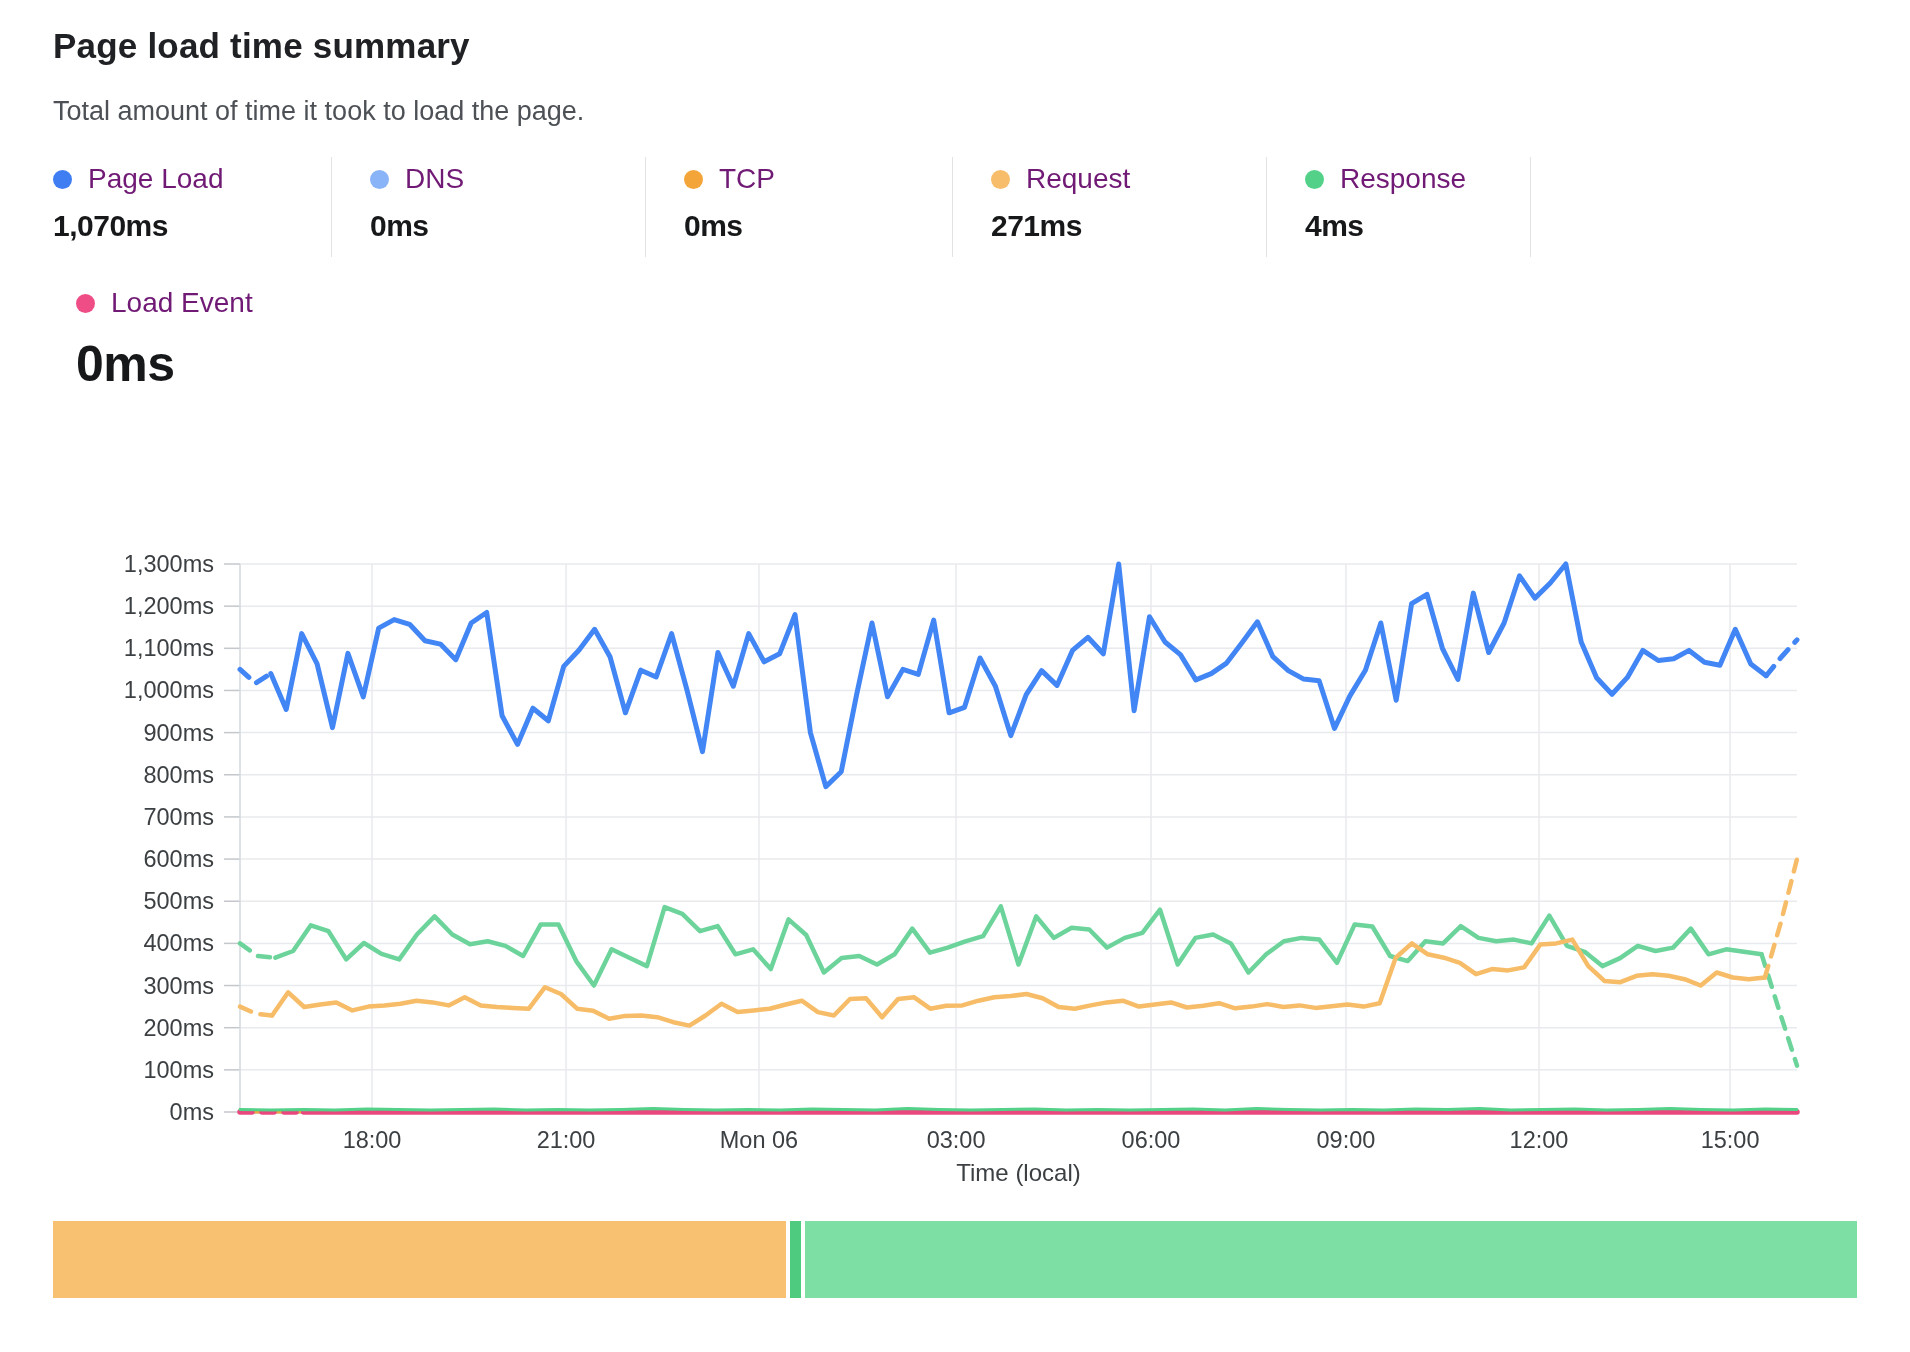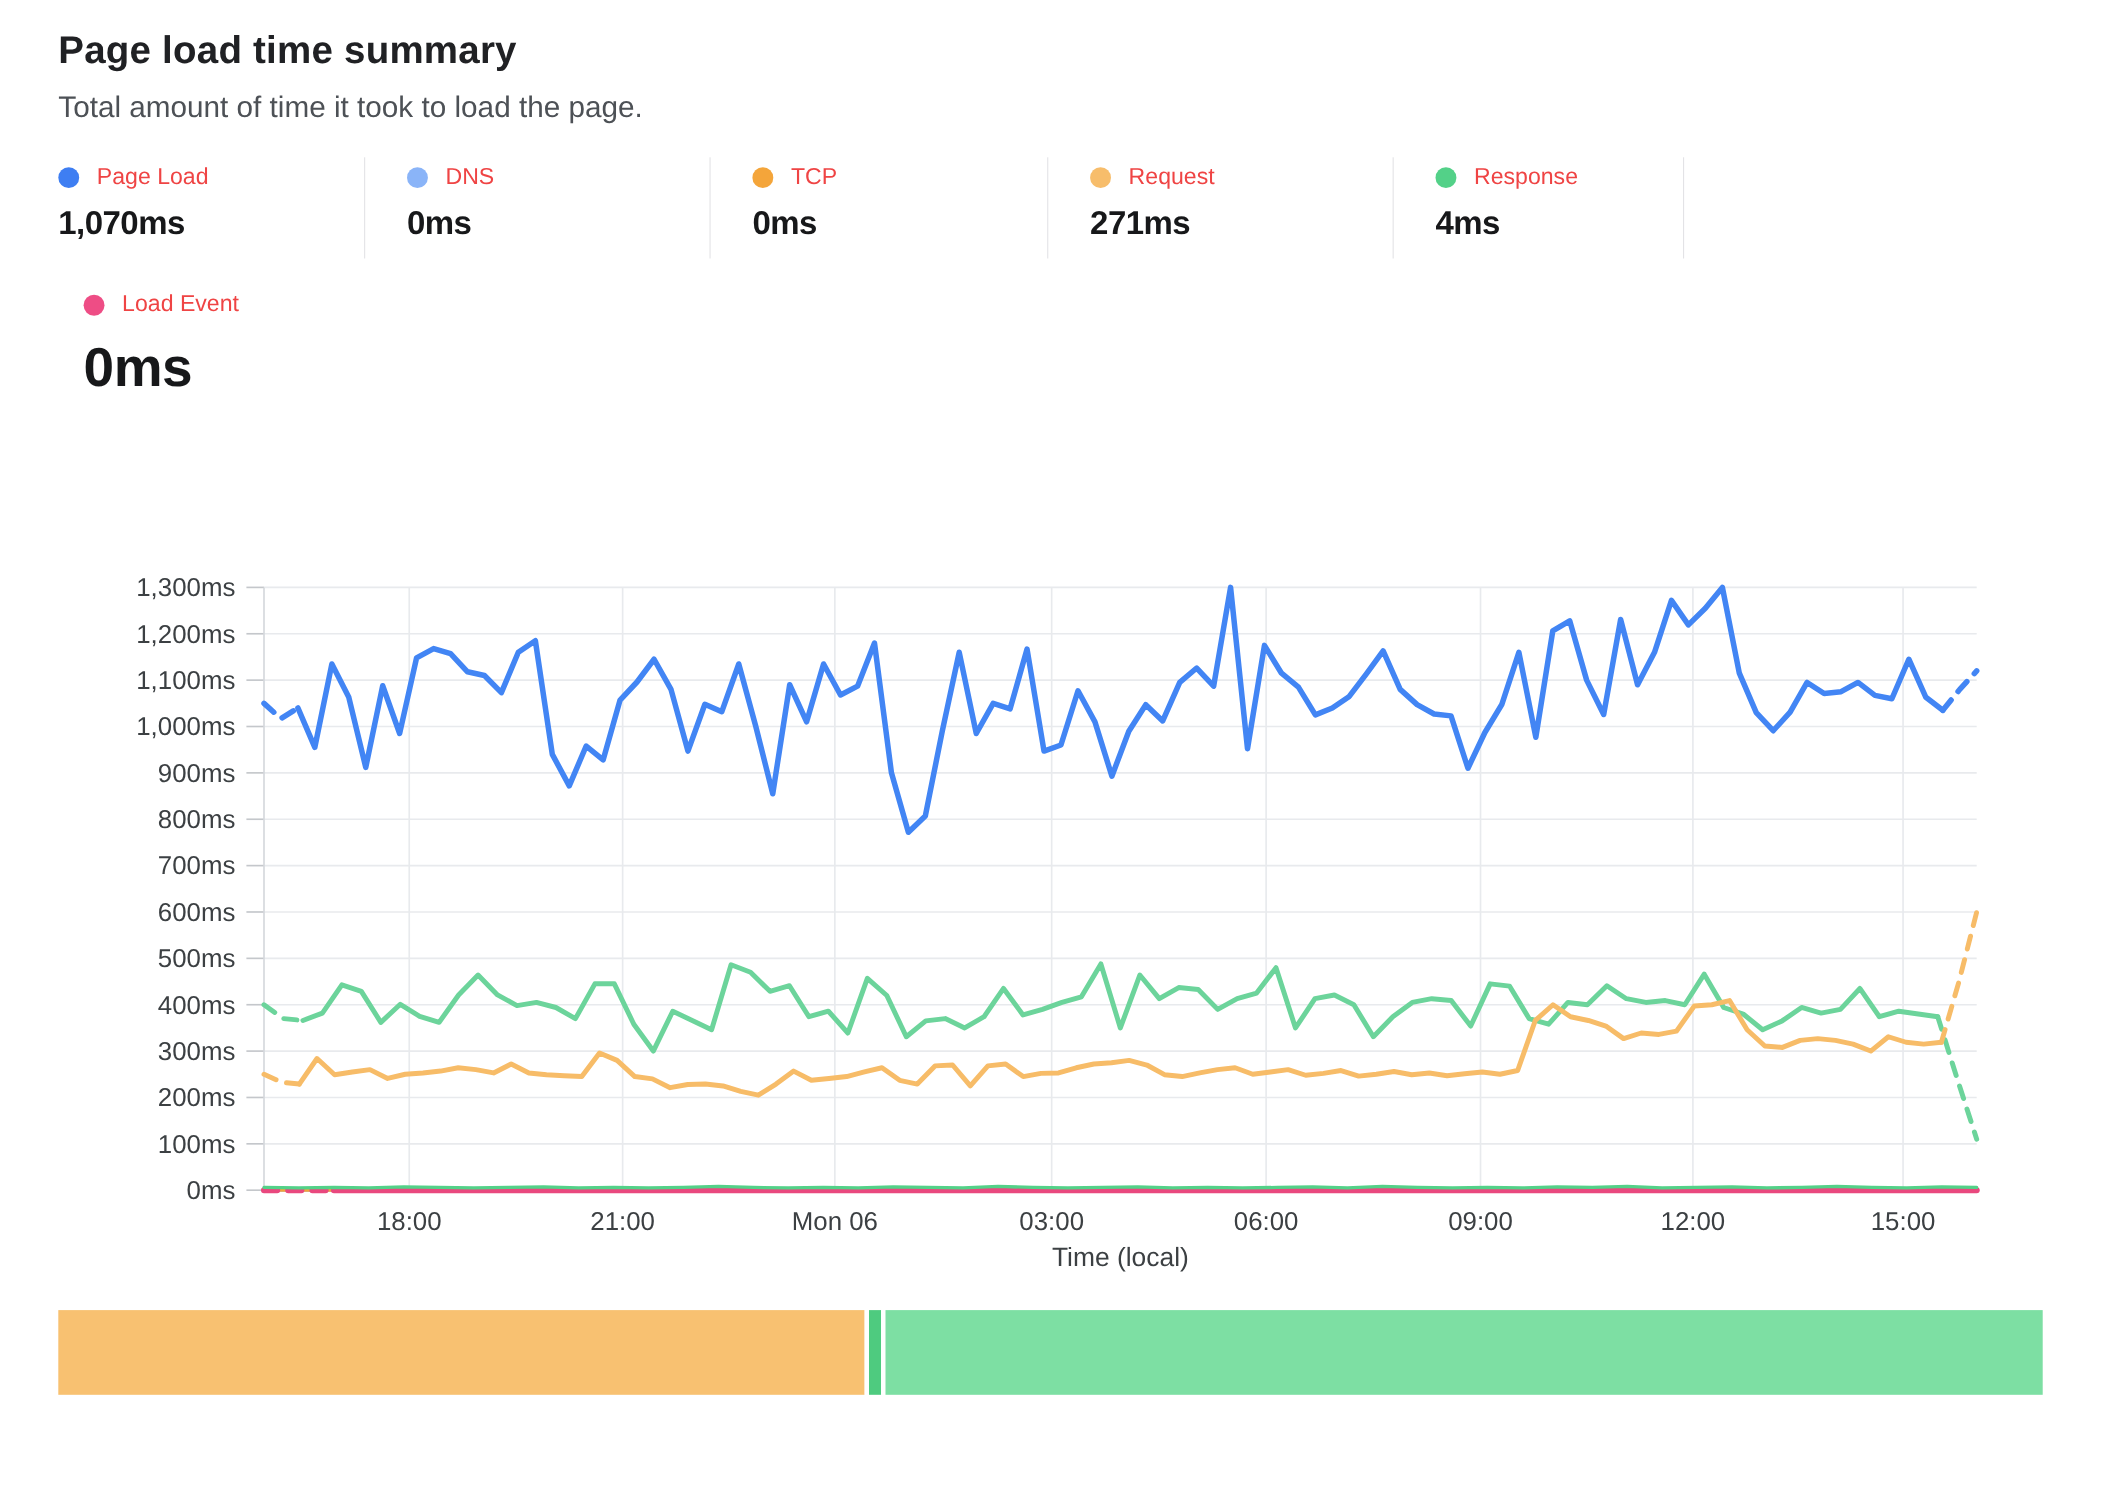--- a/index.html
+++ b/index.html
@@ -1,26 +1,26 @@
 <!DOCTYPE html>
 <html><head>
 <meta charset="utf-8">
 <style>
   html,body{margin:0;padding:0;background:#ffffff;}
   body{font-family:"Liberation Sans", sans-serif; color:#202124; width:1910px; height:1352px; overflow:hidden;}
   .page{padding:26px 0 16px 53px;}
   .title{font-size:35px;font-weight:700;color:#202124;letter-spacing:.2px;}
-  .subtitle{font-size:27px;font-weight:400;color:#4d5156;margin-top:16px;}
+  .subtitle{font-size:27px;font-weight:400;color:#4d5156;margin-top:30px;}
   .legend-row{display:flex;margin-top:30px;}
   .metric{box-sizing:border-box;border-right:1px solid #e3e3e6;padding:6px 0 14px 0;}
   .metric.pad{padding-left:38px;}
   .m0{width:279px;} .m1{width:314px;} .m2{width:307px;} .m3{width:314px;} .m4{width:264px;} .m5{width:262px;}
   .metric-head{display:flex;align-items:center;gap:16px;}
   .dot{width:19px;height:19px;border-radius:50%;display:inline-block;flex:none;}
-  .metric-label{font-size:21px;color:#ef4444;}
+  .metric-label{font-size:28px;color:#701a75;}
   .metric-value{font-size:30px;font-weight:700;color:#17181a;margin-top:14px;letter-spacing:-0.5px;}
   .second-row{margin-top:30px;margin-left:23px;}
   .second-row .metric-value{font-size:50px;margin-top:16px;}
   #chart-wrap{margin-left:-53px;margin-top:146px;}
   #chart-svg{display:block;}
   .bar{margin-top:22px;width:1804px;height:77px;display:flex;background:#ffffff;}
   .bar .seg{height:100%;}
 </style>
 </head>
 <body>

